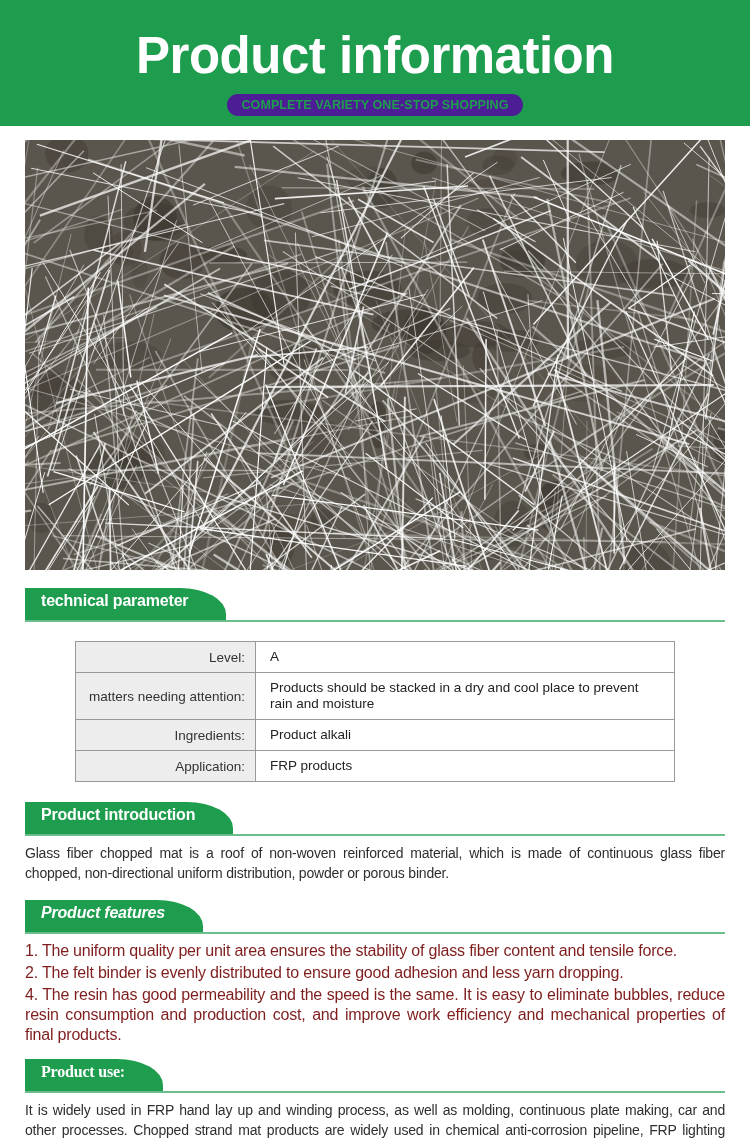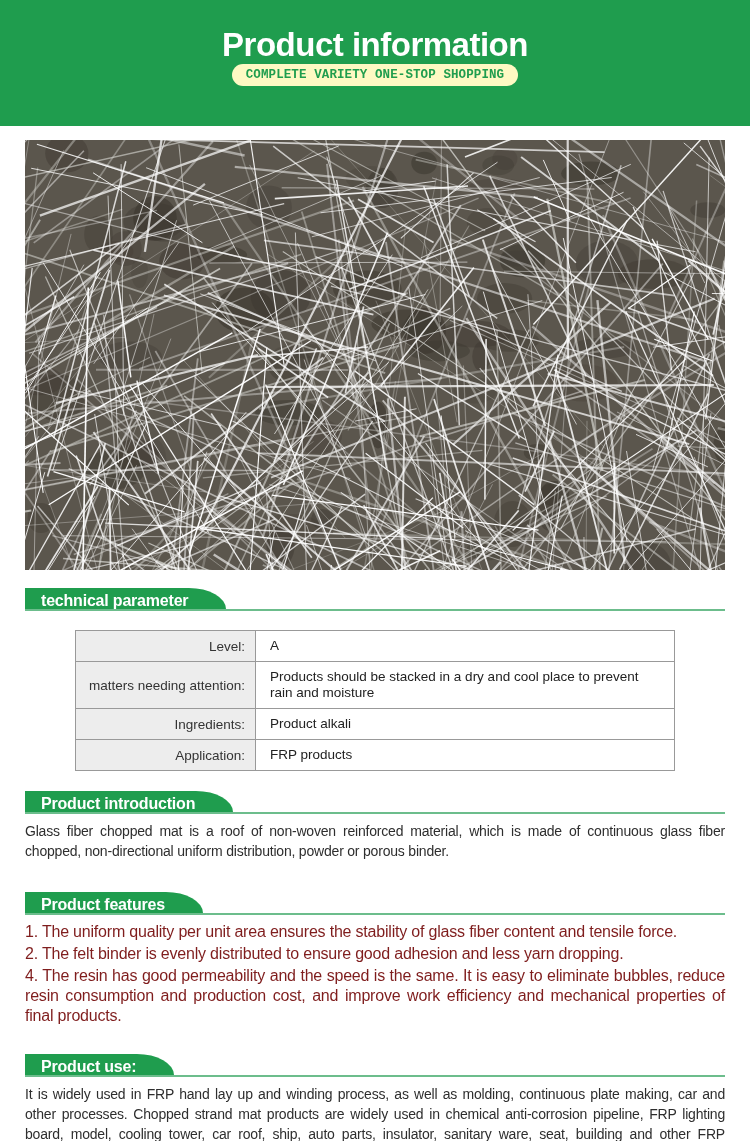--- a/index.html
+++ b/index.html
@@ -14,36 +14,36 @@
   }
 
   
   .banner {
     height: 126px;
     background: #1f9d4e;
     text-align: center;
   }
   .banner-title {
     padding-top: 26px;
-    font-size: 33px;
+    font-size: 51px;
     font-weight: 700;
     color: #ffffff;
     letter-spacing: -0.5px;
   }
   .banner-badge {
     display: inline-block;
-    background: #fef9c3;
+    margin-top: 9px;
+    background: #4c1d95;
     color: #1f9d4e;
     font-size: 12.5px;
     font-weight: 700;
     line-height: 22px;
     padding: 0 14px;
     border-radius: 12px;
     letter-spacing: 0.1px;
-    font-family: Liberation Mono, monospace;
   }
 
   
   .photo {
     margin: 14px 25px 0 25px;
     width: 700px;
     height: 430px;
     background: #5b564d;
     overflow: hidden;
   }
@@ -55,30 +55,30 @@
     margin: 0 25px;
     border-bottom: 2px solid #6cbd8c;
   }
   .ribbon {
     display: inline-block;
     background: #1f9d4e;
     color: #ffffff;
     font-size: 16px;
     font-weight: 700;
     line-height: 26px;
-    height: 21px;
+    height: 32px;
     padding: 0 38px 0 16px;
     border-top-right-radius: 46px 26px;
     letter-spacing: -0.2px;
     white-space: nowrap;
   }
   .rule-tech  { margin-top: 18px; }
   .rule-intro { margin-top: 20px; }
-  .rule-feat  { margin-top: 31px; }
-  .rule-use   { margin-top: 28px; }
+  .rule-feat  { margin-top: 17px; font-style: italic; }
+  .rule-use   { margin-top: 14px; font-family: Liberation Serif, serif; }
 
   
   table.params {
     margin: 19px 75px 16px 75px;
     width: 600px;
     border-collapse: collapse;
     table-layout: fixed;
   }
   table.params td {
     border: 1px solid #999;

